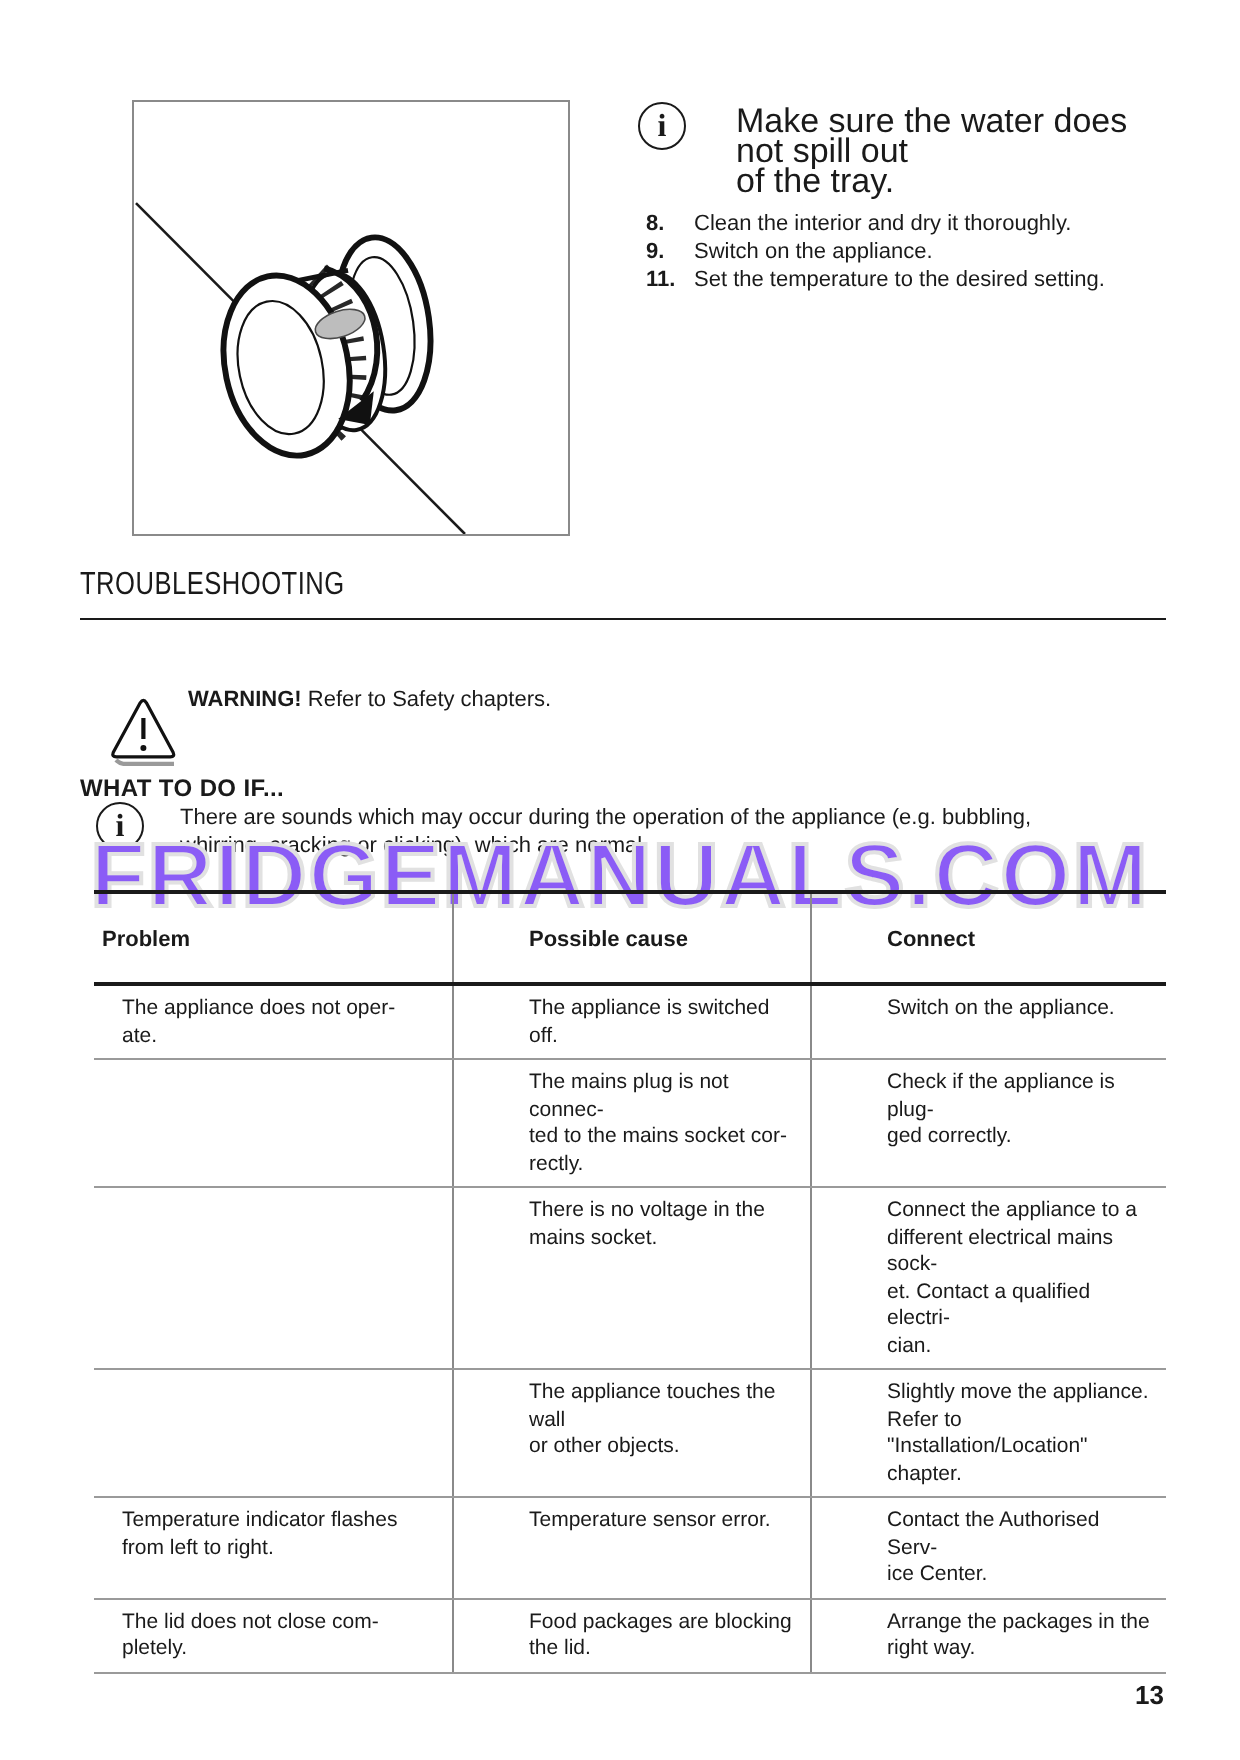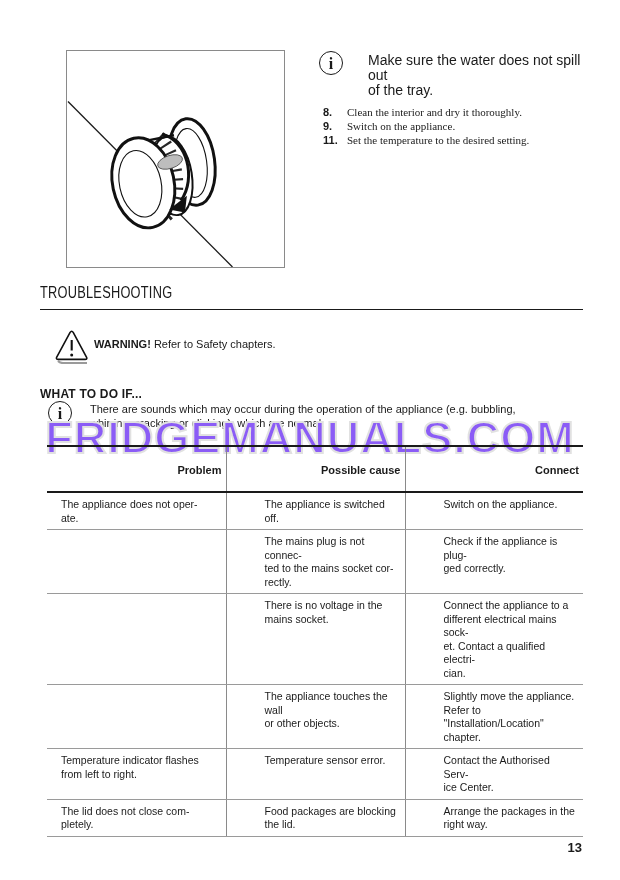--- a/index.html
+++ b/index.html
@@ -19,37 +19,37 @@
   
   .top-right { position:absolute; left:319px; top:51px; width:268px; }
   .info-row { display:flex; align-items:flex-start; }
   .info-icon {
     width:24px; height:24px; border:1.7px solid #1a1a1a; border-radius:50%;
     display:flex; align-items:center; justify-content:center; flex:none;
     font-family:"Liberation Serif", serif; font-weight:bold; font-size:16px; line-height:1;
     padding-top:1px;
   }
   .info-row .note {
-    margin-left:25px; font-size:14px; line-height:15px; white-space:pre-line; padding-top:2px;
+    margin-left:25px; font-size:17px; line-height:15px; white-space:pre-line; padding-top:2px;
   }
   .steps { margin-top:7px; }
   .step { display:flex; font-size:11px; line-height:14px; padding-left:4px; }
   .step .num { width:24px; font-weight:bold; flex:none; }
-  .step .text { flex:1; white-space:pre-line;font-family:Liberation Serif, serif; }
+  .step .text { flex:1; white-space:pre-line; }
 
   
   .section-title {
     position:absolute; left:40px; top:284px; font-size:16px; font-weight:normal;
     letter-spacing:.3px; white-space:nowrap;
   }
   .section-title span { display:inline-block; transform:scaleX(.8); transform-origin:left center; }
   .title-rule { position:absolute; left:40px; top:309px; width:543px; border-top:1.6px solid #1a1a1a; }
 
   
-  .warning-row { position:absolute; left:54px; top:328px; display:flex; align-items:center; }
+  .warning-row { position:absolute; left:54px; top:347px; display:flex; align-items:flex-start; }
   .warning-icon { width:36px; height:36px; flex:none; }
   .warning-icon svg { width:100%; height:100%; display:block; }
   .warning-text { margin-left:4px; font-size:11px; line-height:14px; margin-top:-4px; }
   .warning-text b { font-weight:bold; }
 
   .what-to-do { position:absolute; left:40px; top:387px; font-size:12px; font-weight:bold; letter-spacing:.2px; }
 
   .sounds-row { position:absolute; left:48px; top:401px; width:525px; display:flex; align-items:flex-start; }
   .sounds-row .note { margin-left:18px; font-size:11px; line-height:14px; white-space:pre-line; padding-top:1px; }
 
@@ -59,21 +59,21 @@
     font-size:45px; font-weight:bold; letter-spacing:1px; white-space:nowrap;
     color:#8b5cf6; -webkit-text-stroke:2px #e1e1e1; z-index:1; pointer-events:none;
   }
 
   
   .table-wrap { position:absolute; left:47px; top:445px; width:536px; z-index:2; }
   table { width:100%; border-collapse:collapse; table-layout:fixed; background:transparent; }
   col.c1 { width:179px; } col.c2 { width:179px; } col.c3 { width:178px; }
   thead th {
     border-top:2px solid #1a1a1a; border-bottom:2px solid #1a1a1a;
-    font-size:11px; font-weight:bold; line-height:14px; text-align:right;
+    font-size:11px; font-weight:bold; line-height:14px; text-align:left;
     padding:16px 4px 14px;
   }
   tbody td {
     font-size:10.5px; line-height:13.5px; vertical-align:top;
     padding:5px 8px 4px 14px; border-bottom:1px solid #9a9a9a; white-space:pre-line;
   }
   th + th, td + td { border-left:1px solid #8a8a8a;padding-left:38px; }
 
   .page-num {
     position:absolute; left:556px; top:840px; width:26px; text-align:right;

